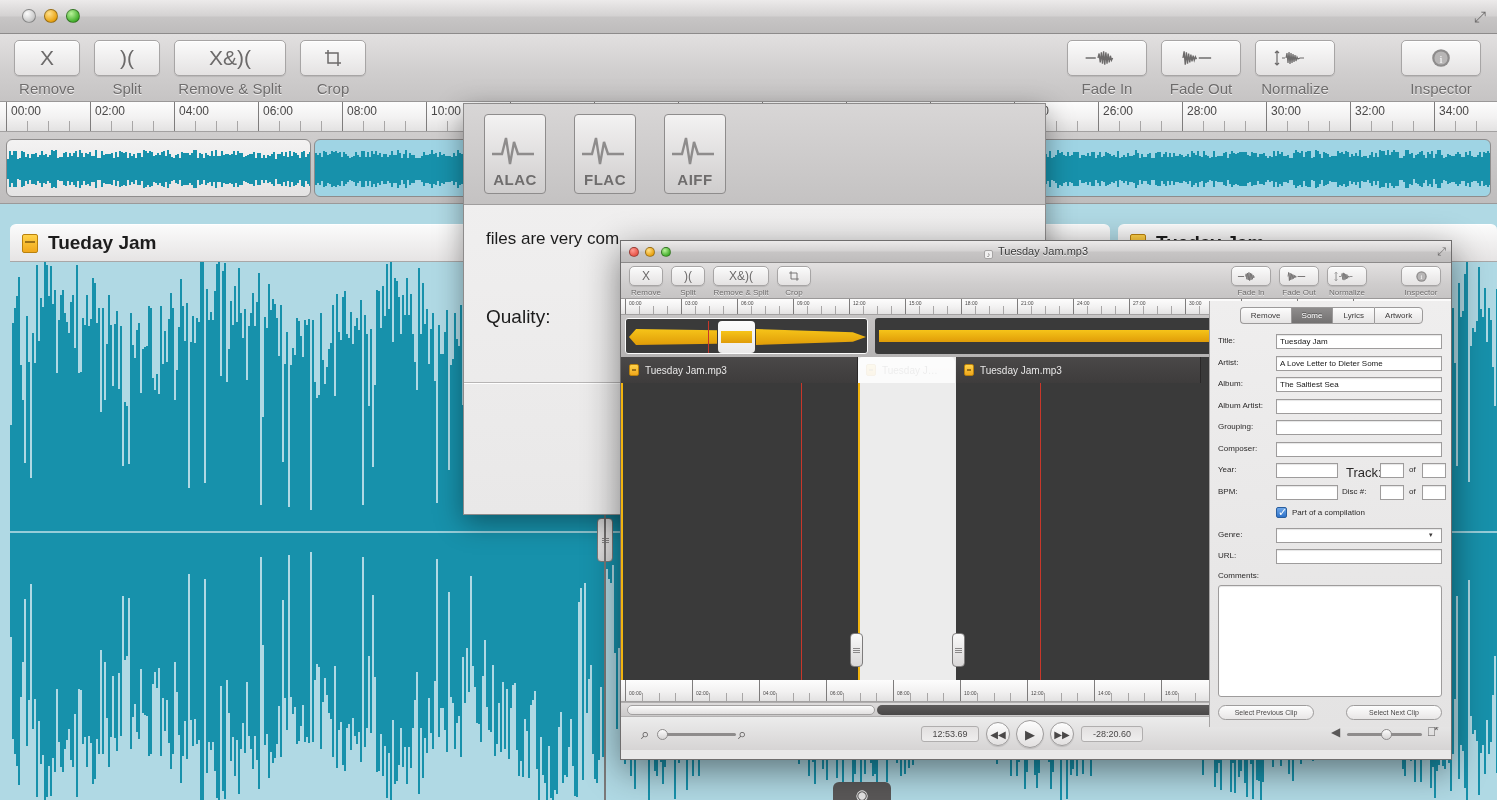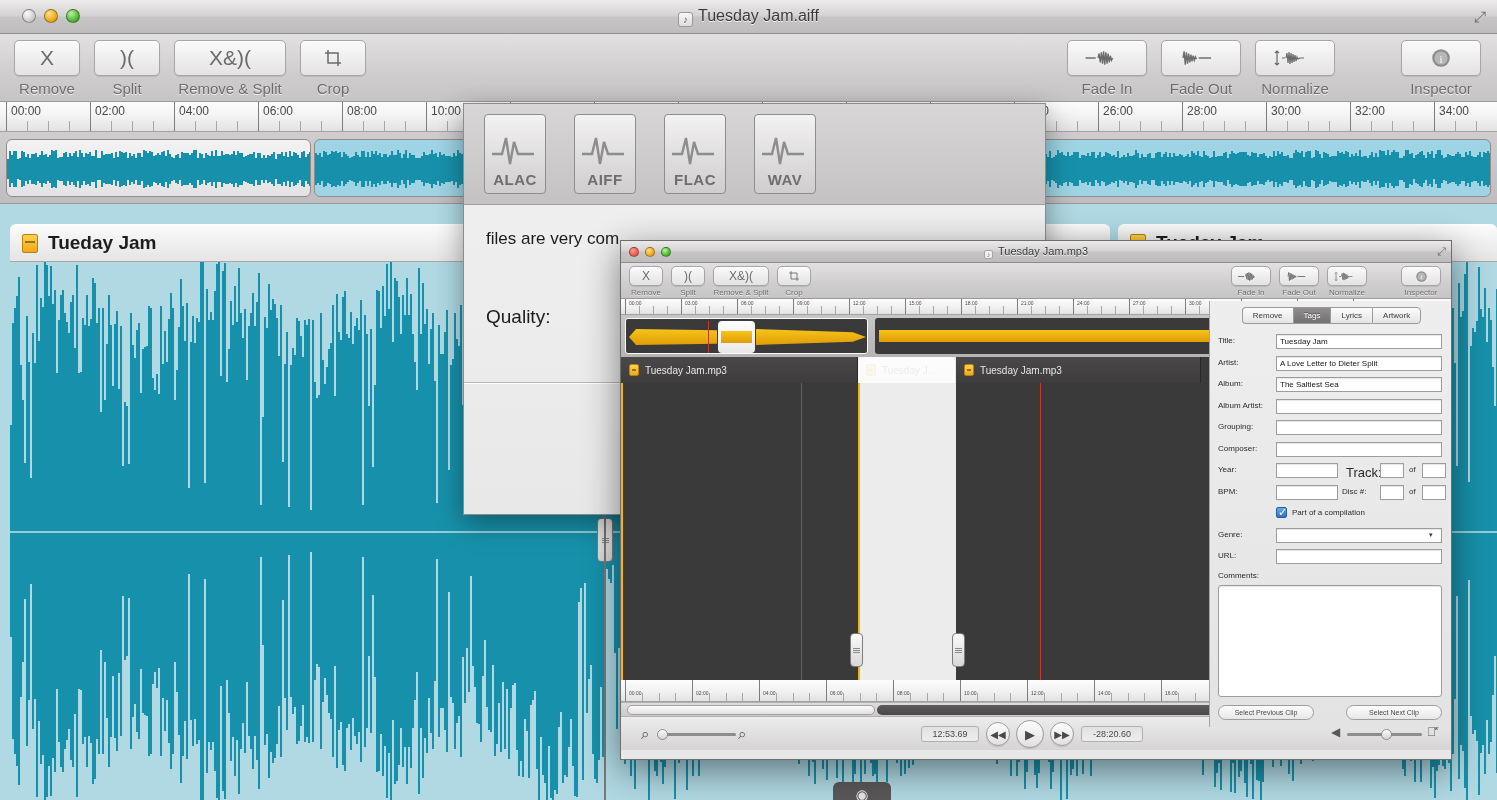--- a/index.html
+++ b/index.html
@@ -225,23 +225,20 @@
 
 <div id="root">
 
   <div style="position:absolute;left:0;top:0;width:1497px;height:800px;background:#b0d9e4;">
 
     <div class="titlebar" style="height:34px;">
       <div class="traffic" style="left:22px;top:9px;">
         <span class="light l-off" style="width:14px;height:14px;"></span>
         <span class="light l-yel" style="width:14px;height:14px;"></span>
         <span class="light l-grn" style="width:14px;height:14px;"></span>
-      </div>
-      <div class="win-title" style="top:7px;font-size:16px;">
-        <span class="title-ico" style="width:15px;height:15px;border:1px solid #9a9898;border-radius:3px;background:linear-gradient(to bottom,#f8f8f8,#dedcdc);font-size:10px;line-height:13px;color:#5a5858;">♪</span><span>Tuesday Jam.aiff</span>
       </div>
       <div style="position:absolute;right:8px;top:8px;width:18px;height:18px;color:#6e6c6c;font-size:15px;line-height:18px;text-align:center;">⤢</div>
     </div>
 
     <div class="toolbar" style="height:68px;padding:6px 14px 0 14px;">
       <div id="main-tb-left" style="display:flex;gap:14px;">
           <div class="tbtn">
             <div class="glyph" style="width: 66px; height: 36px; font-size: 21px;">X</div>
             <div class="lbl" style="font-size: 15px; margin-top: 4px;">Remove</div>
           </div>
@@ -1933,41 +1930,31 @@
             <div class="ext" style="font-size:15px;">ALAC</div>
           </div>
         </div>
         <div class="fmt" style="width: 90px; height: 93px;">
           <div class="fileglyph" style="width: 62px; height: 80px;">
             <div class="page"></div>
             <div class="fold" style="border-width:0 15px 15px 0;"></div>
             <svg width="62" height="80" style="position:absolute;left:0;top:0;" viewBox="0 0 62 80">
               <path d="M8 40 h10 l4 -16 4 26 4 -22 4 12 h16" fill="none" stroke="#8e8c8c" stroke-width="2.4"></path>
             </svg>
-            <div class="ext" style="font-size:15px;">AIFF</div>
+            <div class="ext" style="font-size:15px;">FLAC</div>
           </div>
         </div>
         <div class="fmt" style="width: 90px; height: 93px;">
           <div class="fileglyph" style="width: 62px; height: 80px;">
             <div class="page"></div>
             <div class="fold" style="border-width:0 15px 15px 0;"></div>
             <svg width="62" height="80" style="position:absolute;left:0;top:0;" viewBox="0 0 62 80">
               <path d="M8 40 h10 l4 -16 4 26 4 -22 4 12 h16" fill="none" stroke="#8e8c8c" stroke-width="2.4"></path>
             </svg>
-            <div class="ext" style="font-size:15px;">FLAC</div>
-          </div>
-        </div>
-        <div class="fmt" style="width: 90px; height: 93px;">
-          <div class="fileglyph" style="width: 62px; height: 80px;">
-            <div class="page"></div>
-            <div class="fold" style="border-width:0 15px 15px 0;"></div>
-            <svg width="62" height="80" style="position:absolute;left:0;top:0;" viewBox="0 0 62 80">
-              <path d="M8 40 h10 l4 -16 4 26 4 -22 4 12 h16" fill="none" stroke="#8e8c8c" stroke-width="2.4"></path>
-            </svg>
-            <div class="ext" style="font-size:15px;">WAV</div>
+            <div class="ext" style="font-size:15px;">AIFF</div>
           </div>
         </div>
       </div>
     <div class="sheet-body" style="padding:22px 22px 0 22px;">
       <div class="para" style="font-size:17px;">files are very com</div>
       <div style="font-size:19px;margin-top:54px;color:#1c1c1c;">Quality:</div>
     </div>
     <div class="sheet-divider" style="position:absolute;left:0;right:0;top:278px;"></div>
   </div>
 
@@ -2251,29 +2238,29 @@
 
       <span style="position:absolute;left:710px;top:8px;font-size:12px;color:#5a5858;">◀</span>
       <div class="sliderline" style="position:absolute;left:726px;top:16px;width:75px;"></div>
       <div class="knob" style="position:absolute;left:760px;top:12px;"></div>
       <span style="position:absolute;left:806px;top:8px;font-size:12px;color:#5a5858;">◀⃰</span>
     </div>
 
     <div class="insp" style="left:588px;top:60px;width:244px;height:426px;">
       <div class="tabstrip" style="margin:6px 8px 0 8px;" id="insp-tabs">
           <div class="tab" style="font-size: 8px; padding: 2px 10px; line-height: 11px;">Remove</div>
-          <div class="tab active" style="font-size: 8px; padding: 2px 10px; line-height: 11px;">Tags</div>
+          <div class="tab active" style="font-size: 8px; padding: 2px 10px; line-height: 11px;">Some</div>
           <div class="tab" style="font-size: 8px; padding: 2px 10px; line-height: 11px;">Lyrics</div>
           <div class="tab" style="font-size: 8px; padding: 2px 10px; line-height: 11px;">Artwork</div>
         </div>
       <div id="insp-fields" style="position:absolute;left:0;top:28px;right:0;bottom:0;">
           <div class="flabel" style="position: absolute; left: 8px; top: 7px; font-size: 8px;">Title:</div>
           <div class="finput" style="position: absolute; left: 66px; top: 5px; width: 166px; height: 15px; font-size: 8px;">Tuesday Jam</div>
           <div class="flabel" style="position: absolute; left: 8px; top: 28.5px; font-size: 8px;">Artist:</div>
-          <div class="finput" style="position: absolute; left: 66px; top: 26.5px; width: 166px; height: 15px; font-size: 8px;">A Love Letter to Dieter Split</div>
+          <div class="finput" style="position: absolute; left: 66px; top: 26.5px; width: 166px; height: 15px; font-size: 8px;">A Love Letter to Dieter Some</div>
           <div class="flabel" style="position: absolute; left: 8px; top: 50px; font-size: 8px;">Album:</div>
           <div class="finput" style="position: absolute; left: 66px; top: 48px; width: 166px; height: 15px; font-size: 8px;">The Saltiest Sea</div>
           <div class="flabel" style="position: absolute; left: 8px; top: 71.5px; font-size: 8px;">Album Artist:</div>
           <div class="finput" style="position: absolute; left: 66px; top: 69.5px; width: 166px; height: 15px; font-size: 8px;"></div>
           <div class="flabel" style="position: absolute; left: 8px; top: 93px; font-size: 8px;">Grouping:</div>
           <div class="finput" style="position: absolute; left: 66px; top: 91px; width: 166px; height: 15px; font-size: 8px;"></div>
           <div class="flabel" style="position: absolute; left: 8px; top: 114.5px; font-size: 8px;">Composer:</div>
           <div class="finput" style="position: absolute; left: 66px; top: 112.5px; width: 166px; height: 15px; font-size: 8px;"></div>
           <div class="flabel" style="position: absolute; left: 8px; top: 136px; font-size: 8px;">Year:</div>
           <div class="finput" style="position: absolute; left: 66px; top: 134px; width: 62px; height: 15px; font-size: 8px;"></div>

